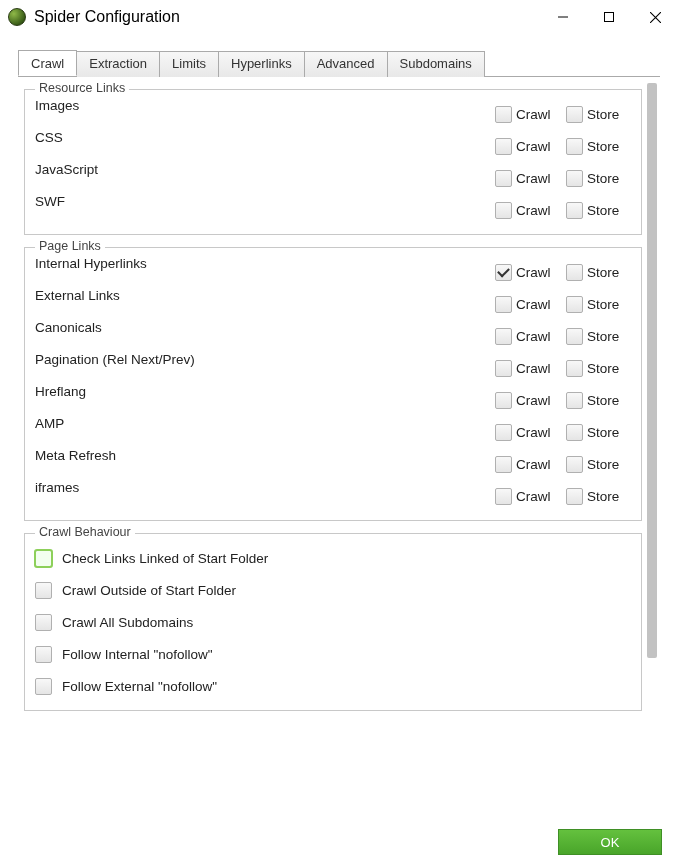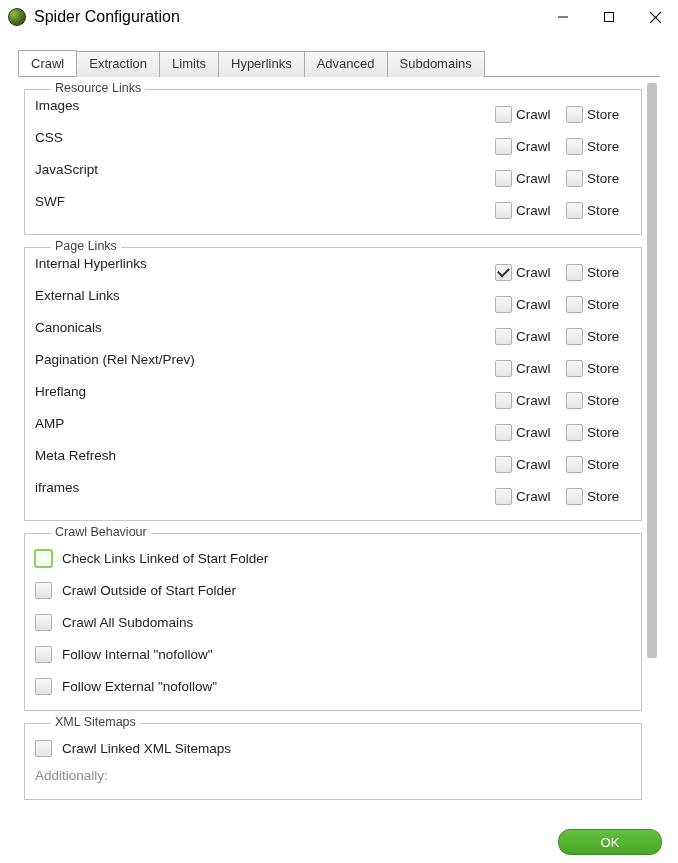--- a/index.html
+++ b/index.html
@@ -20,21 +20,21 @@
     .tabstrip { display: flex; border-bottom: 1px solid #aaa; }
     .tab { border: 1px solid #aaa; border-bottom: none; background: linear-gradient(#f7f7f7, #e8e8e8); padding: 4px 12px; font-size: 13px; color: #333; margin-right: 0px; position: relative; top:1px; cursor: default; }
     .tab.active { background: #fff; border-bottom: 1px solid #fff; top:0; padding-top:5px; z-index:2; font-weight:500;}
     .tab + .tab { border-left: none; }
 
     .tab-panel { height: calc(100% - 28px); overflow: hidden; position: relative; }
     .scroll-area { position: absolute; inset:6px 18px 0 6px; overflow:hidden; }
 
     
     .group { border: 1px solid #c8c8c8; margin: 6px 0 12px 0; padding: 8px 10px 8px 10px; position: relative; }
-    .group-title { position: absolute; top: -9px; left: 10px; background: #fff; padding: 0 4px; font-size: 12.5px; color: #444; margin-left: 16px; }
+    .group-title { position: absolute; top: -9px; left: 10px; background: #fff; padding: 0 4px; font-size: 12.5px; color: #444; }
 
     .row { display: flex; height: 32px; font-size: 13.5px; color: #222; }
     .row .label { flex: 1; }
     .cs-pair { display: flex; align-items: center; }
     .cs-pair .chk { margin-left: 6px; }
     .cs-pair .lbl { margin-left: 4px; margin-right: 4px; width: 40px; font-size:13.5px;}
 
     .chk { width: 17px; height: 17px; border: 1px solid #b0b0b0; background: linear-gradient(#f8f8f8,#e5e5e5); border-radius: 2px; display: inline-flex; align-items:center; justify-content:center; }
     .chk.checked::after { content:""; width:9px; height:5px; border-left:2px solid #333; border-bottom:2px solid #333; transform: rotate(-45deg) translate(1px,-1px); }
     .chk.hl { outline: 2px solid #8dd05a; outline-offset: -1px; background:#f3fff0;}
@@ -44,21 +44,21 @@
 
     .muted { color: #8d8d8d; font-size: 13.5px; padding: 4px 0 8px 0; }
 
     
     .scrollbar { position:absolute; right:2px; top:6px; bottom:0; width:12px; }
     .scrollbar .track { position:absolute; inset:0; background:transparent; }
     .scrollbar .thumb { position:absolute; left:1px; width:10px; top:0; height:78%; background:#c2c2c2; border-radius:2px; }
 
     
     .footer { position: absolute; bottom:0; left:0; right:0; height:42px; display:flex; align-items:center; justify-content:flex-end; padding: 0 16px; }
-    .ok-btn { width: 104px; height: 26px; background: linear-gradient(#64c13e,#49a52a); border:1px solid #3f8f25; color:#fff; font-size:13px; border-radius:12px; cursor:default; }
+    .ok-btn { width: 104px; height: 26px; background: linear-gradient(#64c13e,#49a52a); border:1px solid #3f8f25; color:#fff; font-size:13px; border-radius:0; cursor:default; }
   </style>
 </head>
 <body>
 
 <div class="titlebar">
   <div class="app-icon"></div>
   <div class="title">Spider Configuration</div>
   <div class="winbtns">
     <div class="winbtn">
       <svg width="10" height="10" viewBox="0 0 10 10">
@@ -231,30 +231,20 @@
               <span class="chk"></span>
               <span>Follow Internal "nofollow"</span>
             </div>
             <div class="behaviour-row">
               <span class="chk"></span>
               <span>Follow External "nofollow"</span>
             </div>
           </div>
       </div>
 
-      <div class="group" style="margin-bottom:0;">
-        <span class="group-title">XML Sitemaps</span>
-        <div id="xml-sitemaps-body">
-            <div class="behaviour-row">
-              <span class="chk"></span>
-              <span>Crawl Linked XML Sitemaps</span>
-            </div>
-          </div>
-        <div class="muted">Additionally:</div>
-      </div>
 
     </div>
 
     <div class="scrollbar">
       <div class="track"></div>
       <div class="thumb"></div>
     </div>
   </div>
 
 </div>

